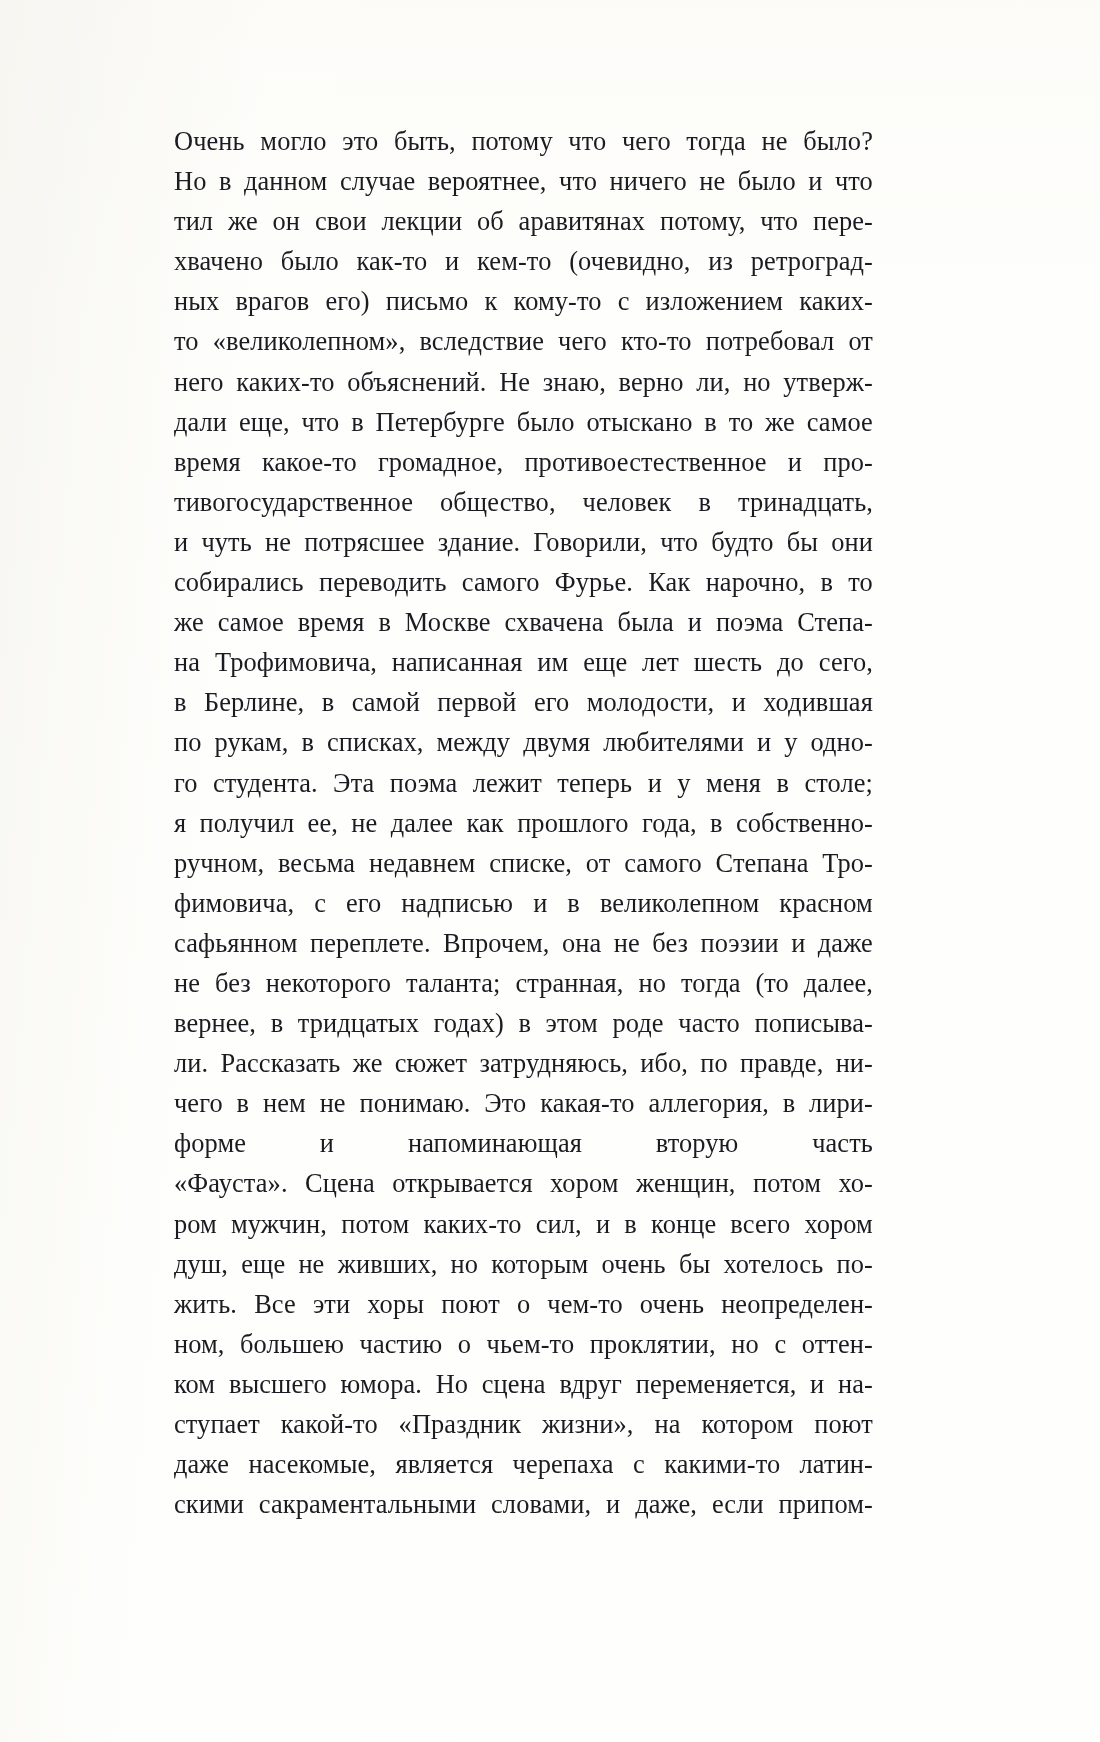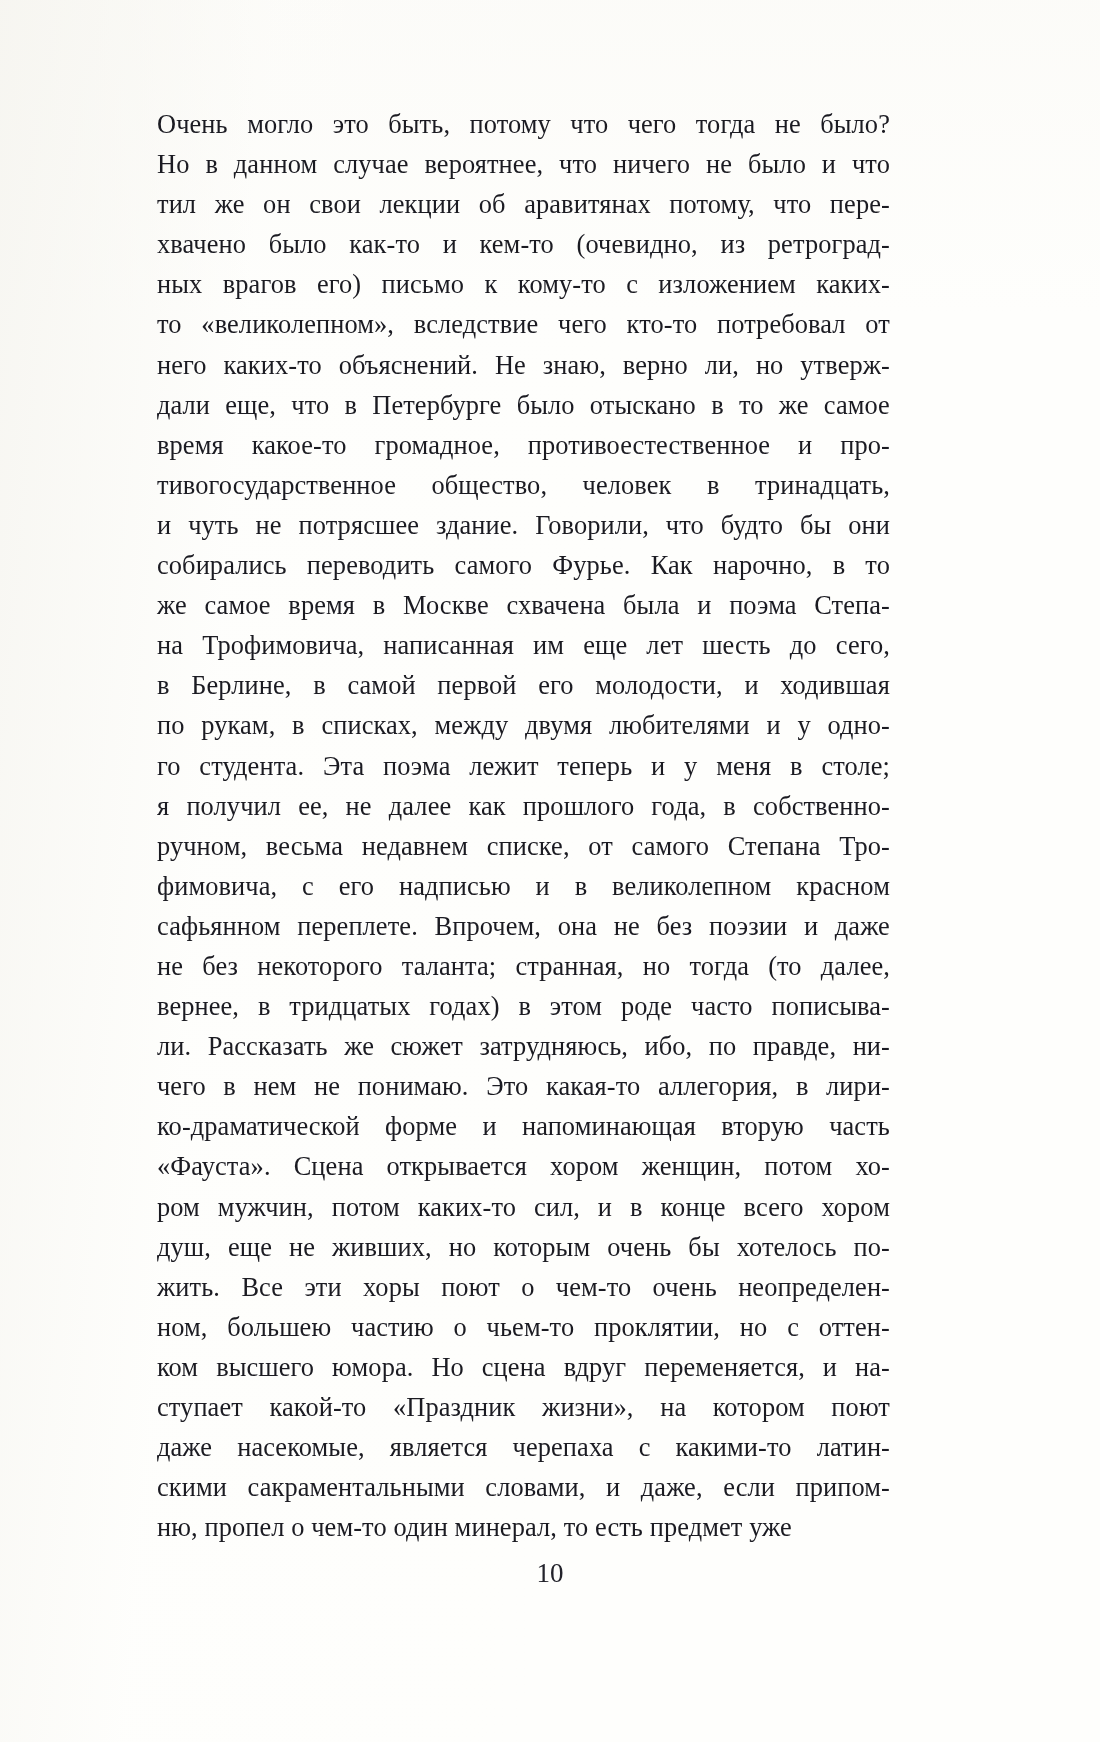--- a/index.html
+++ b/index.html
@@ -36,21 +36,21 @@
     width: 733px;
     text-align: justify;
     text-justify: inter-word;
     color: #1b1b22;
     font-size: 26.4px;
     line-height: 40.1px;
     letter-spacing: 0.1px;
     -webkit-font-smoothing: antialiased;
   }
   .text-block p {
-    margin: 0;
+    margin: 17px;
   }
   .line {
     display: block;
     white-space: nowrap;
     position: relative;
   }
   
   .line.justify {
     display: flex;
     justify-content: space-between;
@@ -347,21 +347,20 @@
           <span class="w">нем</span>
           <span class="w">не</span>
           <span class="w">понимаю.</span>
           <span class="w">Это</span>
           <span class="w">какая-то</span>
           <span class="w">аллегория,</span>
           <span class="w">в</span>
           <span class="w">лири-</span>
         </span>
         <span class="line justify">
-          <span class="w">ко-драматической</span>
           <span class="w">форме</span>
           <span class="w">и</span>
           <span class="w">напоминающая</span>
           <span class="w">вторую</span>
           <span class="w">часть</span>
         </span>
         <span class="line justify">
           <span class="w">«Фауста».</span>
           <span class="w">Сцена</span>
           <span class="w">открывается</span>
@@ -447,18 +446,16 @@
         </span>
         <span class="line justify">
           <span class="w">скими</span>
           <span class="w">сакраментальными</span>
           <span class="w">словами,</span>
           <span class="w">и</span>
           <span class="w">даже,</span>
           <span class="w">если</span>
           <span class="w">припом-</span>
         </span>
-        <span class="line">ню, пропел о чем-то один минерал, то есть предмет уже</span>
       </p>
   </div>
 
-  <div class="page-number">10</div>
 </div>
 
 </body></html>

